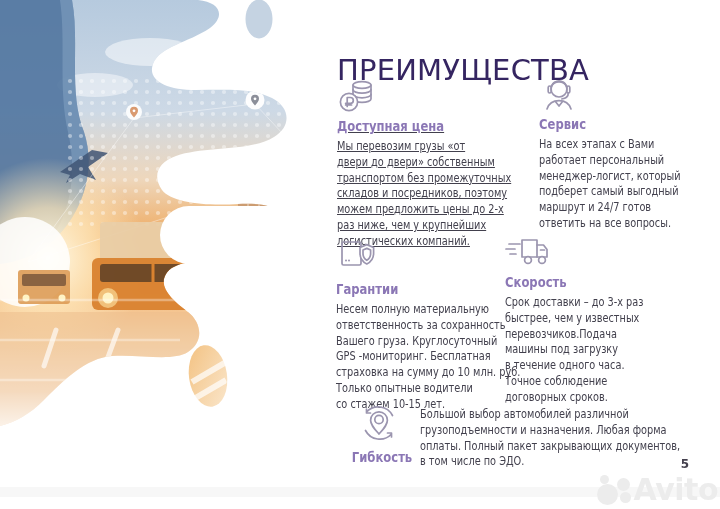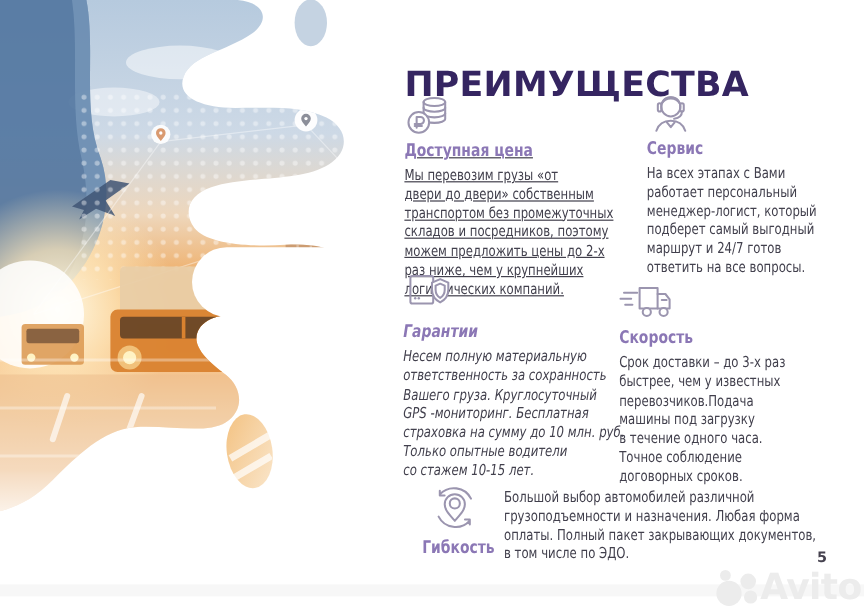--- a/index.html
+++ b/index.html
@@ -7,28 +7,28 @@
     width:720px;height:509px;position:relative;overflow:hidden;
     background:#ffffff;
     font-family:"DejaVu Sans","Liberation Sans",sans-serif;
     color:var(--c-body,#42404d);
   }
   .collage{position:absolute;left:0;top:0;}
   .bottom-strip{position:absolute;left:0;top:487px;width:720px;height:10px;background:#f1f1f1;opacity:.55;}
 
   .page-title{
     position:absolute;left:337px;top:34px;
-    font-size:29px;font-weight:700;letter-spacing:.2px;
+    font-size:29px;font-weight:400;letter-spacing:.2px;
     color:var(--c-title,#352561);
   }
   .feature{position:absolute;}
   .f-price{left:337px;top:80px;width:186px;text-decoration:underline;}
   .f-service{left:539px;top:76px;width:190px;}
-  .f-guarantees{left:336px;top:223px;width:186px;font-style:italic;}
-  .f-speed{left:516px;top:234px;width:190px;}
+  .f-guarantees{left:336px;top:235px;width:186px;}
+  .f-speed{left:505px;top:234px;width:190px;}
   .f-flex{left:334px;top:400px;width:386px;}
 
   .icon{display:block;}
   .icon svg{display:block;}
   .ftitle{
     margin:6px 0 4px 0;
     font-size:14.5px;font-weight:bold;color:var(--c-heading,#8b77b5);
     transform:scaleX(.8);transform-origin:0 0;white-space:nowrap;
   }
   .fbody{

